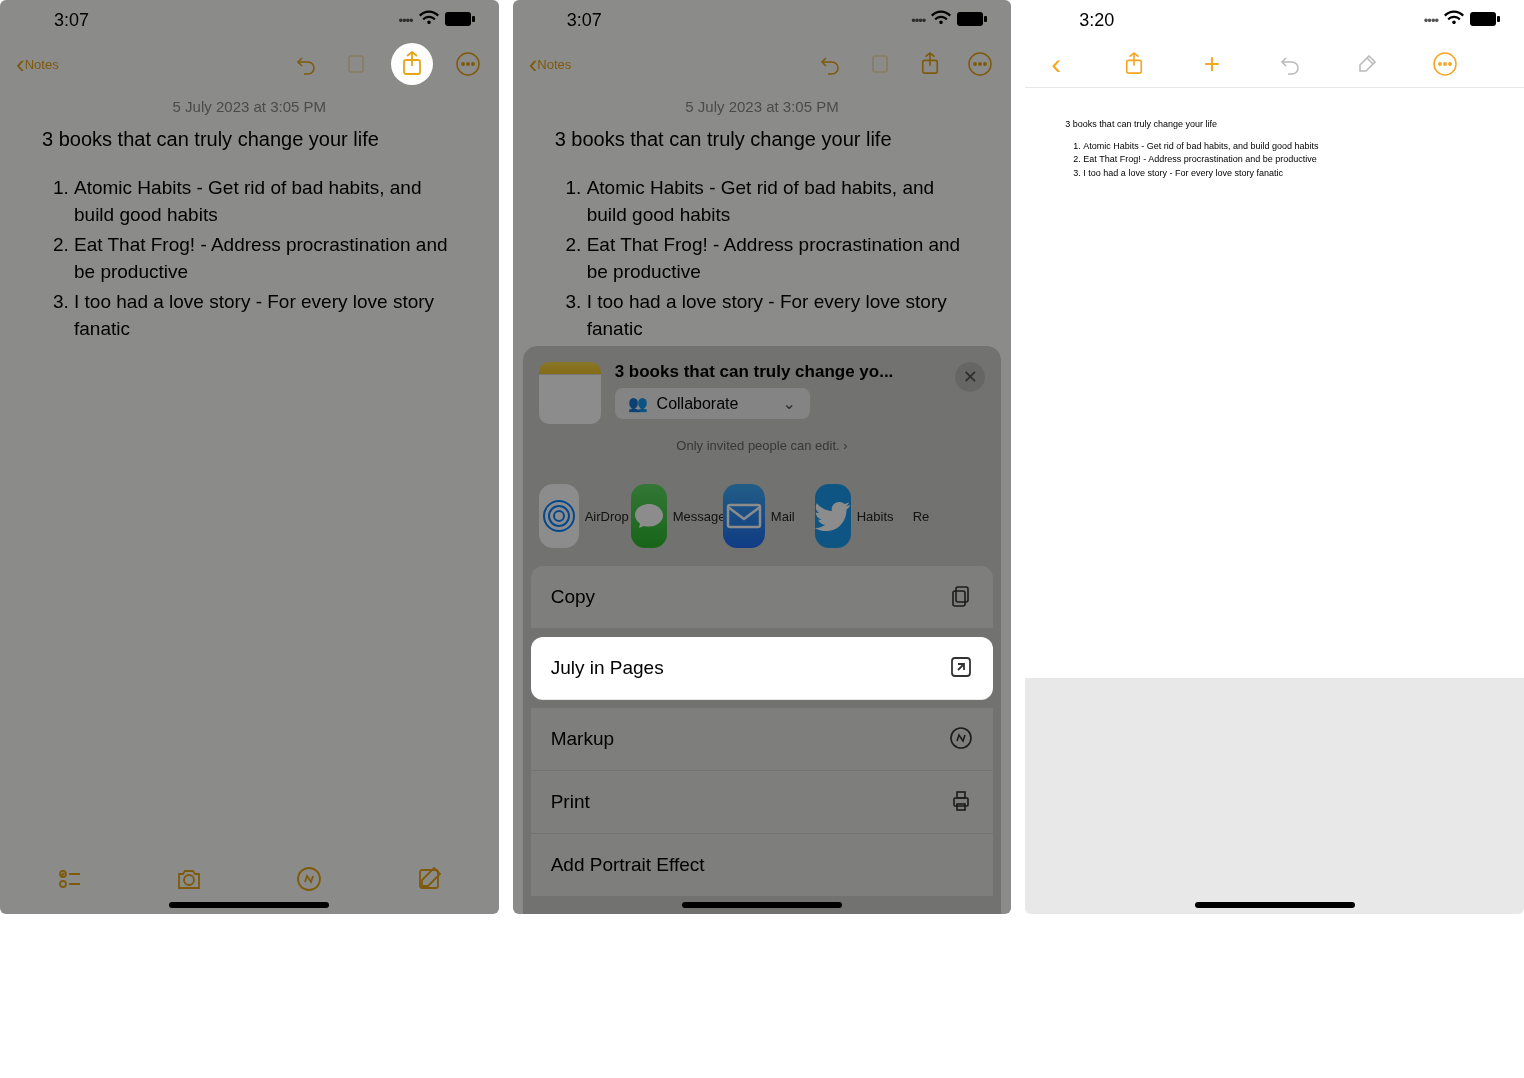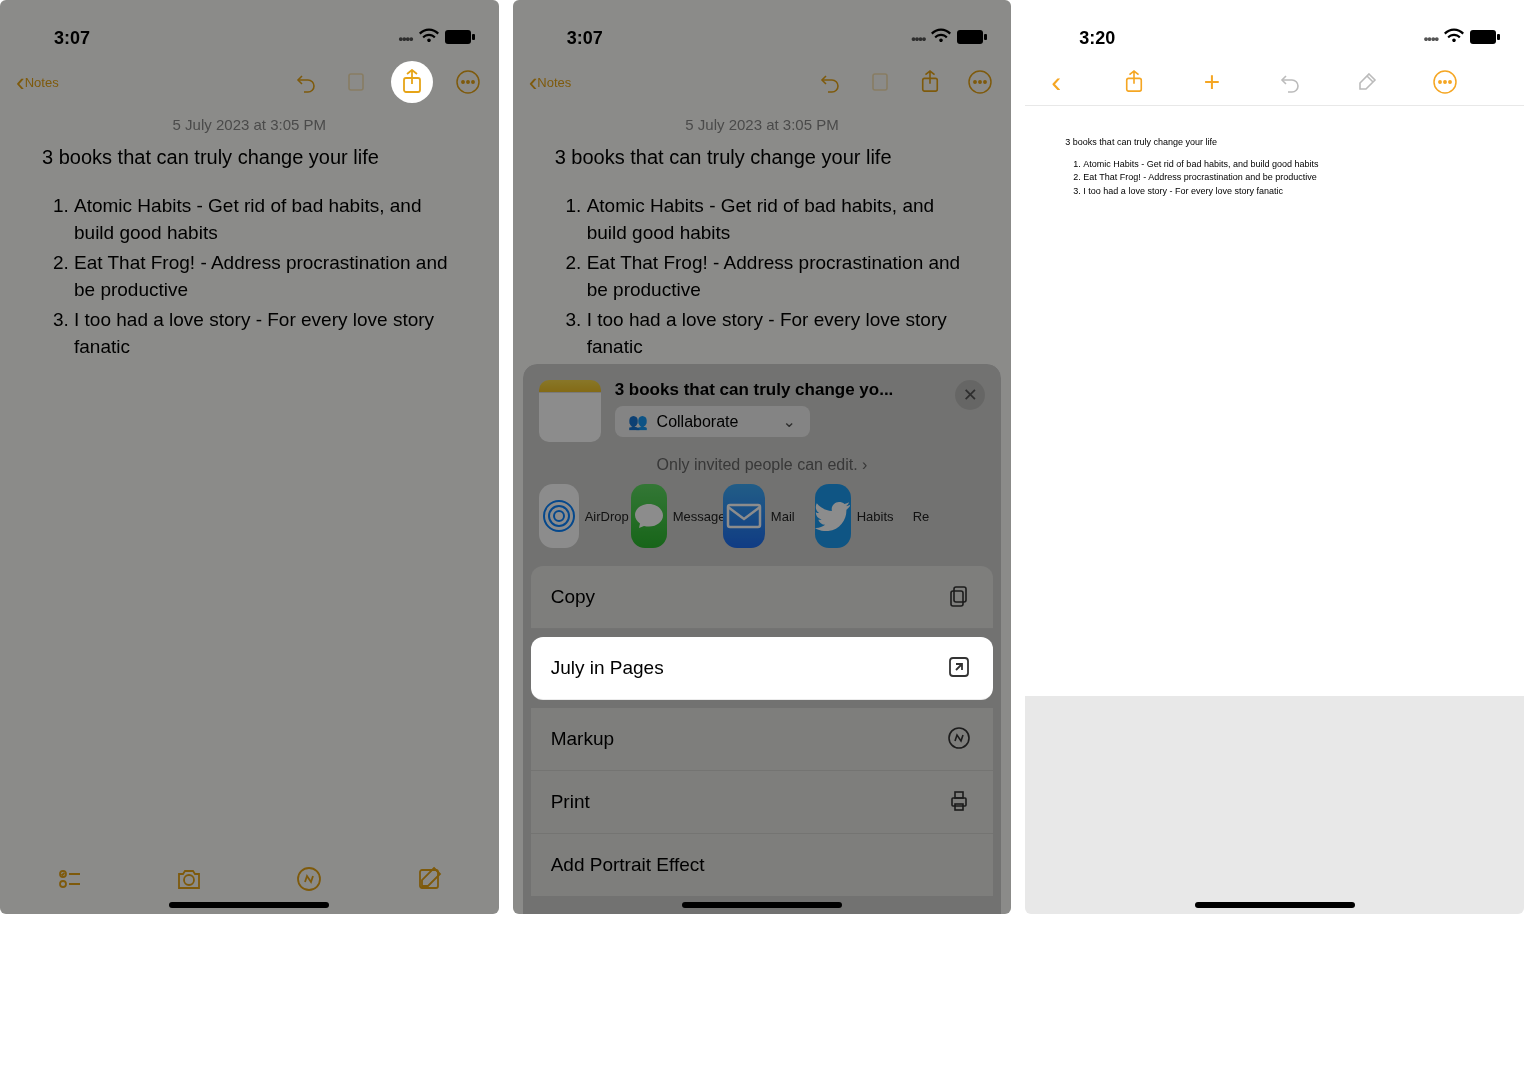--- a/index.html
+++ b/index.html
@@ -31,22 +31,21 @@
     z-index: 5;
     pointer-events: none;
   }
   .status-bar {
     height: 40px;
     display: flex;
     justify-content: space-between;
     align-items: center;
     padding: 9px 24px;
     font-size: 18px;
-    font-weight: 700;
-    margin-top: 18px;
+    font-weight: 400;
   }
   .status-bar .time { margin-left: 30px; }
   .status-icons { display: flex; align-items: center; gap: 6px; }
   .dots { letter-spacing: -1px; color:#555; font-size:13px;}
   .nav-bar {
     height: 48px;
     display: flex;
     align-items: center;
     justify-content: space-between;
     padding: 0 16px;
@@ -98,31 +97,32 @@
   .collab-btn {
     display:inline-flex; align-items:center; gap:8px;
     background:rgba(255,255,255,0.7); border-radius:8px;
     padding:6px 14px; font-size:16px;
   }
   .collab-chev { margin-left:36px; color:#555;}
   .close-x {
     width:30px;height:30px;border-radius:50%;background:rgba(0,0,0,0.1);
     display:flex;align-items:center;justify-content:center;color:#555;font-size:18px;
   }
-  .collab-note { text-align:center; font-size:16px; color:#666; margin:14px 0 0;}
+  .collab-note { text-align:center; font-size:13px; color:#666; margin:14px 0 21px;}
   .app-row { display:flex; gap:20px; padding:10px 16px 18px 16px; overflow:hidden;}
   .app-item { display:flex; flex-direction:row; align-items:center; gap:6px; width:72px;}
   .app-icon { width:64px;height:64px;border-radius:14px; display:flex;align-items:center;justify-content:center;}
   .app-label { font-size:13px; color:#222; text-align:center;}
   .actions { padding:0 8px 18px 8px;}
   .action-item {
     background:rgba(250,250,246,0.5);
     display:flex; justify-content:space-between; align-items:center;
     padding:18px 20px; font-size:19px;
     border-bottom:1px solid rgba(0,0,0,0.08);
+    text-align:right;
   }
   .action-item:first-child { border-radius:12px 12px 0 0;}
   .action-item.highlighted {
     background:#fff !important;
     border-radius:12px;
     padding:18px 20px;
     margin:8px 0;
     position:relative;
     z-index:30;
   }

